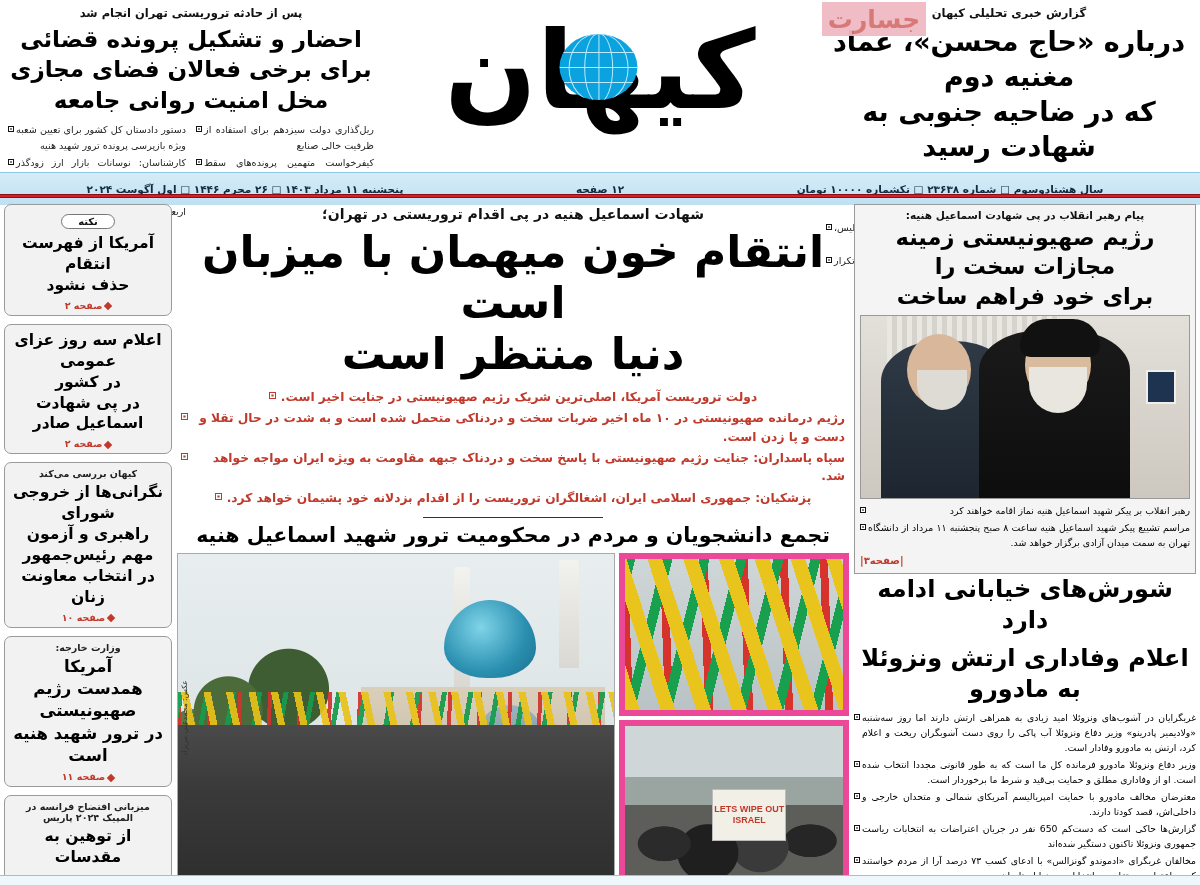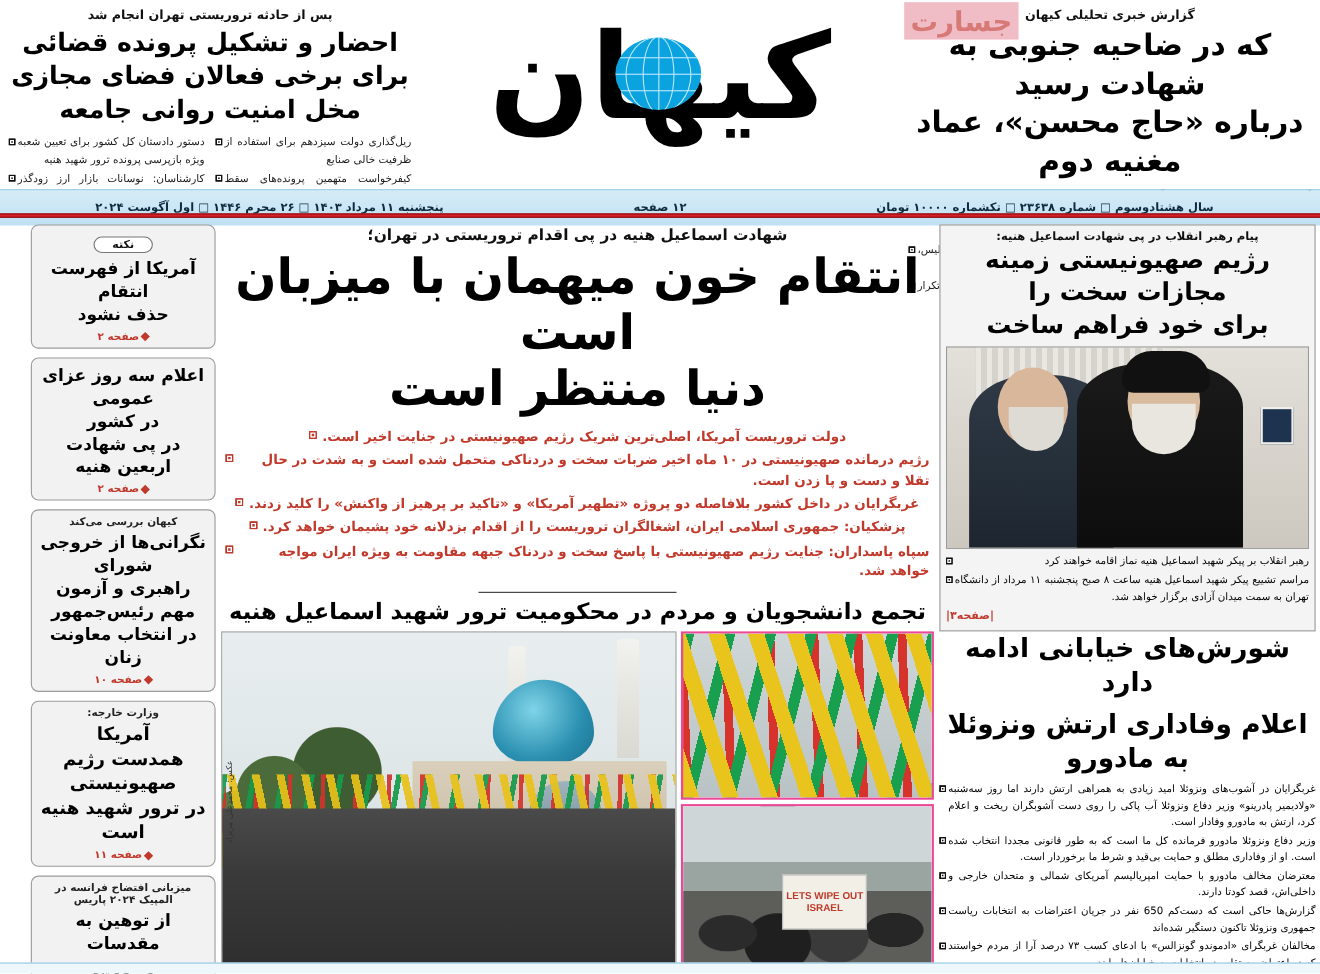--- a/index.html
+++ b/index.html
@@ -93,21 +93,21 @@
   .db-mid   { text-align: center; }
   .db-left  { text-align: left; }
   .redline {
     position:absolute; top:194px; right:0; left:0; height:4px; background:#d81f26;
     border-top:1px solid #8a0f16; border-bottom:1px solid #8a0f16;
   }
 
   
   .body {
     position:absolute; top:200px; right:0; left:0; bottom:0;
-    display:flex; flex-direction: row-reverse; padding: 4px 4px 2px 4px; gap:5px;margin-left:24px;
+    display:flex; flex-direction: row-reverse; padding: 4px 4px 2px 4px; gap:5px;
   }
   .col-right { width: 168px; display:flex; flex-direction:column; gap:8px; }
   .col-mid   { flex:1; display:flex; flex-direction:column; }
   .col-left  { width: 342px; display:flex; flex-direction:column; }
 
   
   .sbox {
     border:1px solid #9a9a9a; border-radius:7px; background:#f2f2f2;
     padding: 5px 6px 4px 6px; text-align:center; position:relative;
   }
@@ -136,21 +136,21 @@
   }
   .lb .sq { flex:0 0 auto; width:7px; height:7px; border:1.4px solid #c0392b; background:#c0392b; box-shadow: inset 0 0 0 1.4px #fff; margin-top:4px;}
   .hr-center { width: 180px; height:1px; background:#333; margin: 7px auto 5px; }
   .sub-head {
     text-align:center; font-size: 20.5px; font-weight:800; color:#000; margin-bottom:6px;
     letter-spacing:-0.3px;
   }
   .photos { display:flex; flex-direction:row-reverse; gap:4px; flex:1; }
   .photo-main { flex:1; border:1px solid #aaa; position:relative; overflow:hidden; background:#cfd6d8;}
   .photo-side { width: 230px; display:flex; flex-direction:column; gap:4px; }
-  .photo-side .ps { flex:1; border:2px solid #ec4899; position:relative; overflow:hidden; }
+  .photo-side .ps { flex:1; border:6px solid #ec4899; position:relative; overflow:hidden; }
   .credit {
     position:absolute; left:2px; top:50%; transform: translateY(-50%) rotate(180deg);
     writing-mode: vertical-rl; font-size:7.5px; color:#333;
   }
 
   
   .lbox { border:1px solid #9a9a9a; background:#f4f4f4; padding:4px 5px; }
   .lc-kicker { text-align:center; font-size:10.5px; font-weight:700; color:#111; margin-bottom:2px;}
   .lc-head { text-align:center; font-size:22.5px; font-weight:800; line-height:1.3; color:#000; letter-spacing:-0.4px;}
   .lc-photo { border:1px solid #999; margin-top:4px; height:184px; position:relative; overflow:hidden; background:#d8d3cb;}
@@ -293,22 +293,22 @@
           <div class="gl-v"></div>
         </div>
       </div>
     </div>
 
     <div class="mh-col mh-left">
       <div class="jasarat">
           <span>جسارت</span>
         </div>
       <div class="kicker">گزارش خبری تحلیلی کیهان</div>
+      <div class="mh-head left-big">درباره «حاج محسن»، عماد مغنیه دوم</div>
       <div class="mh-head left-big">که در ضاحیه جنوبی به شهادت رسید</div>
-      <div class="mh-head left-big">درباره «حاج محسن»، عماد مغنیه دوم</div>
       <div class="bullets">
         <div class="bcol">
           <div class="bul">
               <span class="sq"></span>
               <span class="tx">قارین پالیسی: فساد عمیق و ریشه‌دار مهم‌ترین مانع پذیرش اوکراین در اتحادیه اروپاست.</span>
             </div>
           <div class="bul">
               <span class="sq"></span>
               <span class="tx">جنگ خیابانی در «ساوث پورت» انگلیس، ۴۰ پلیس با سلاح سرد زخمی شدند</span>
             </div>
@@ -349,21 +349,21 @@
           <span>آمریکا از فهرست انتقام</span><br>
           <span>حذف نشود</span>
         </h3>
         <div class="sref"><span class="dia"></span><span>صفحه ۲</span></div>
       </div>
 
       <div class="sbox">
         <h3>
           <span>اعلام سه روز عزای عمومی</span><br>
           <span>در کشور</span><br>
-          <span>در پی شهادت اربعین هنیه</span>
+          <span>در پی شهادت اسماعیل صادر</span>
         </h3>
         <div class="sref"><span class="dia"></span><span>صفحه ۲</span></div>
       </div>
 
       <div class="sbox">
         <div class="eyebrow">کیهان بررسی می‌کند</div>
         <h3>
           <span>نگرانی‌ها از خروجی شورای</span><br>
           <span>راهبری و آزمون مهم رئیس‌جمهور</span><br>
           <span>در انتخاب معاونت زنان</span>
@@ -401,29 +401,25 @@
         <div class="lb">
             <span class="sq"></span>
             <span>دولت تروریست آمریکا، اصلی‌ترین شریک رژیم صهیونیستی در جنایت اخیر است.</span>
           </div>
         <div class="lb">
             <span class="sq"></span>
             <span>رژیم درمانده صهیونیستی در ۱۰ ماه اخیر ضربات سخت و دردناکی متحمل شده است و به شدت در حال تقلا و دست و پا زدن است.</span>
           </div>
         <div class="lb">
             <span class="sq"></span>
-            <span>غربگرایان در داخل کشور بلافاصله دو پروژه «تطهیر آمریکا» و «تاکید بر پرهیز از واکنش» را کلید زدند.</span>
+            <span>سپاه پاسداران: جنایت رژیم صهیونیستی با پاسخ سخت و دردناک جبهه مقاومت به ویژه ایران مواجه خواهد شد.</span>
           </div>
         <div class="lb">
             <span class="sq"></span>
             <span>پزشکیان: جمهوری اسلامی ایران، اشغالگران تروریست را از اقدام بزدلانه خود پشیمان خواهد کرد.</span>
-          </div>
-        <div class="lb">
-            <span class="sq"></span>
-            <span>سپاه پاسداران: جنایت رژیم صهیونیستی با پاسخ سخت و دردناک جبهه مقاومت به ویژه ایران مواجه خواهد شد.</span>
           </div>
       </div>
 
       <div class="hr-center"></div>
       <div class="sub-head">تجمع دانشجویان و مردم در محکومیت ترور شهید اسماعیل هنیه</div>
 
       <div class="photos">
         <div class="photo-main">
           <div class="sky"></div>
           <div class="minaret m1"></div>

